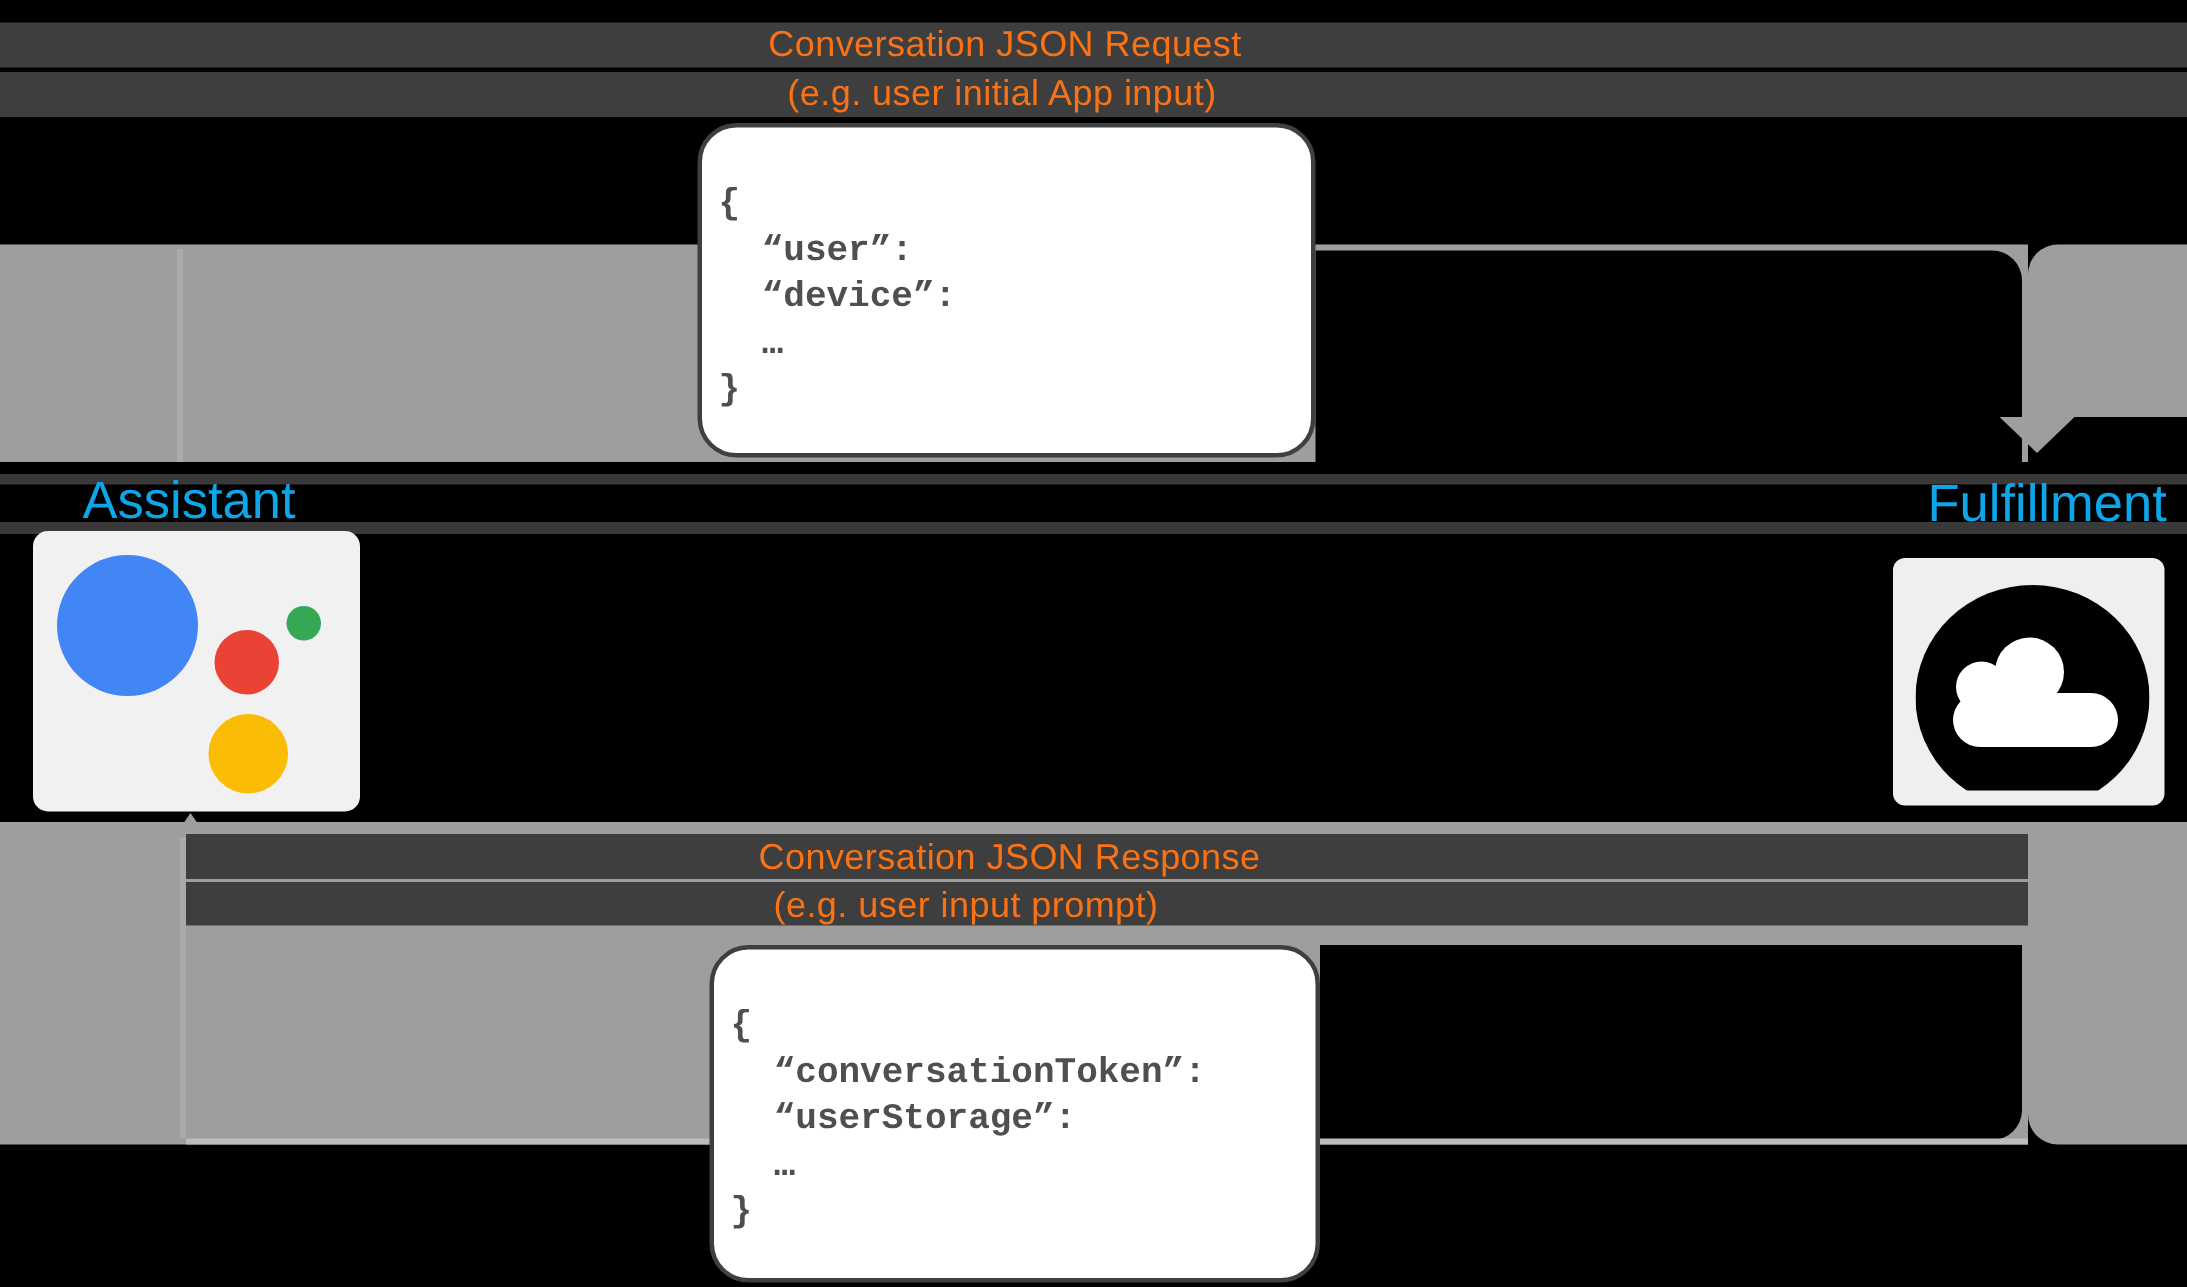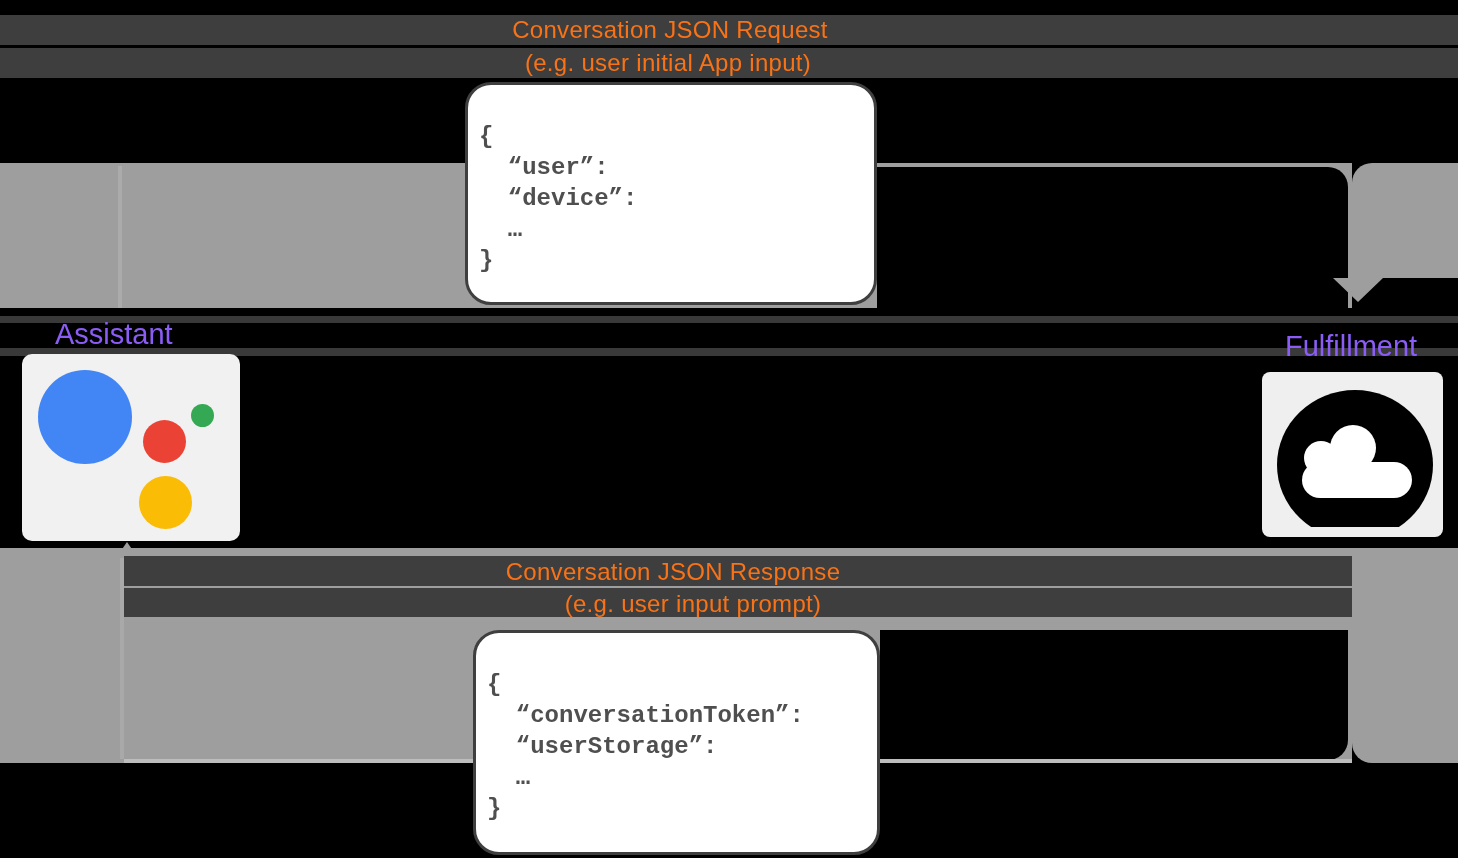--- a/index.html
+++ b/index.html
@@ -35,22 +35,22 @@
     border-left:11px solid transparent;
     border-right:11px solid transparent;
     border-bottom:16px solid #9e9e9e;
   }
   .shaft-v{background:#ababab;width:4px;}
   .shaft-h{background:#bdbdbd;height:4px;}
 
   
   .label-bar{background:#393939;left:0;width:1458px;}
   .node-label{
-    position:absolute;font-size:29px;line-height:28px;
-    color:#8b5cf6;white-space:nowrap;
+    position:absolute;font-size:35px;line-height:28px;
+    color:#0ea5e9;white-space:nowrap;
   }
 
   
   .assistant-box{
     left:22px;top:354px;width:218px;height:187px;
     background:#f1f1f1;border-radius:10px;
   }
   .circle{position:absolute;border-radius:50%;}
   .fulfillment-box{
     left:1262px;top:372px;width:181px;height:165px;
@@ -89,21 +89,21 @@
   <pre>{
   “user”:
   “device”:
   …
 }</pre>
 </div>
 
 <div class="abs label-bar" style="top:316px;height:7px"></div>
 <div class="abs label-bar" style="top:348px;height:8px"></div>
 <div class="node-label" style="left:55px;top:320px">Assistant</div>
-<div class="node-label" style="left:1285px;top:332px">Fulfillment</div>
+<div class="node-label" style="left:1285px;top:322px">Fulfillment</div>
 
 <div class="abs assistant-box">
   <div>
     <div class="circle" style="left:16px;top:16px;width:94px;height:94px;background:#4285f4"></div>
     <div class="circle" style="left:121px;top:66px;width:43px;height:43px;background:#ea4335"></div>
     <div class="circle" style="left:169px;top:50px;width:23px;height:23px;background:#34a853"></div>
     <div class="circle" style="left:117px;top:122px;width:53px;height:53px;background:#fbbc05"></div>
   </div>
 </div>
 
@@ -117,21 +117,21 @@
 </div>
 
 <div class="abs arrow-up" style="left:116px;top:542px"></div>
 <div class="abs gray" style="left:0;top:548px;width:1352px;height:215px"></div>
 <div class="abs shaft-v" style="left:120px;top:558px;height:201px;background:#a9a9a9"></div>
 <div class="abs gray" style="left:1352px;top:548px;width:106px;height:215px;border-bottom-left-radius:20px"></div>
 
 <div class="abs stripe" style="left:124px;top:556px;width:1228px;height:30px"></div>
 <div class="abs stripe" style="left:124px;top:588px;width:1228px;height:29px"></div>
 <div class="title-text" style="left:673px;top:557px">Conversation JSON Response</div>
-<div class="title-text" style="left:693px;top:589px">(e.g. user input prompt)</div>
+<div class="title-text" style="left:644px;top:589px">(e.g. user input prompt)</div>
 
 <div class="abs knockout" style="left:880px;top:630px;width:468px;height:130px;border-bottom-right-radius:20px"></div>
 <div class="abs shaft-h" style="left:124px;top:759px;width:1228px"></div>
 
 <div class="abs json-box" style="left:473px;top:630px;width:407px;height:225px">
   <pre>{
   “conversationToken”:
   “userStorage”:
   …
 }</pre>

